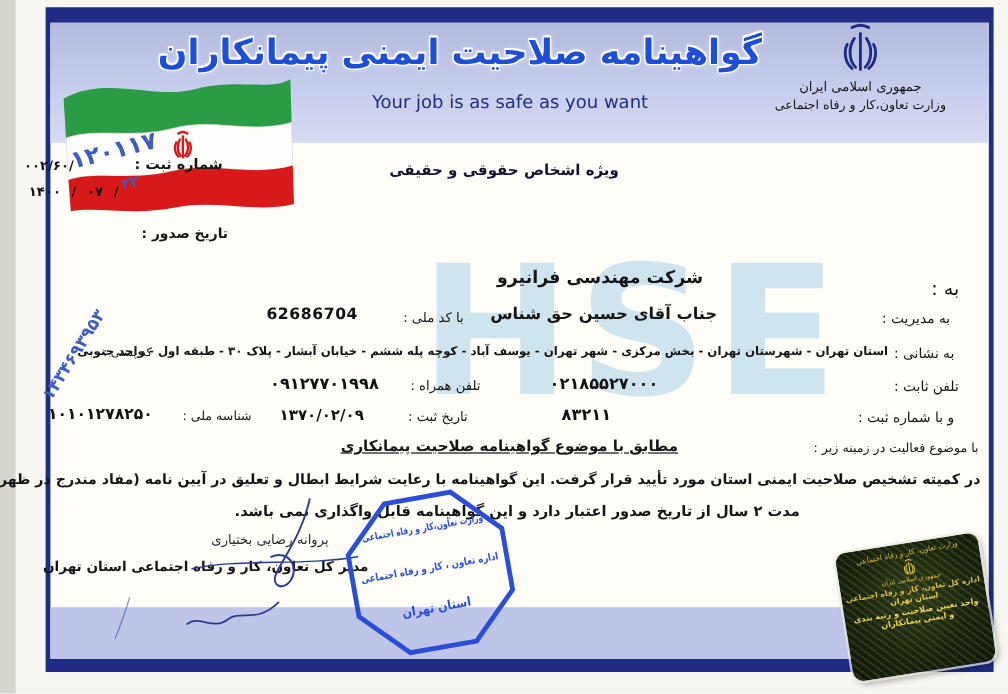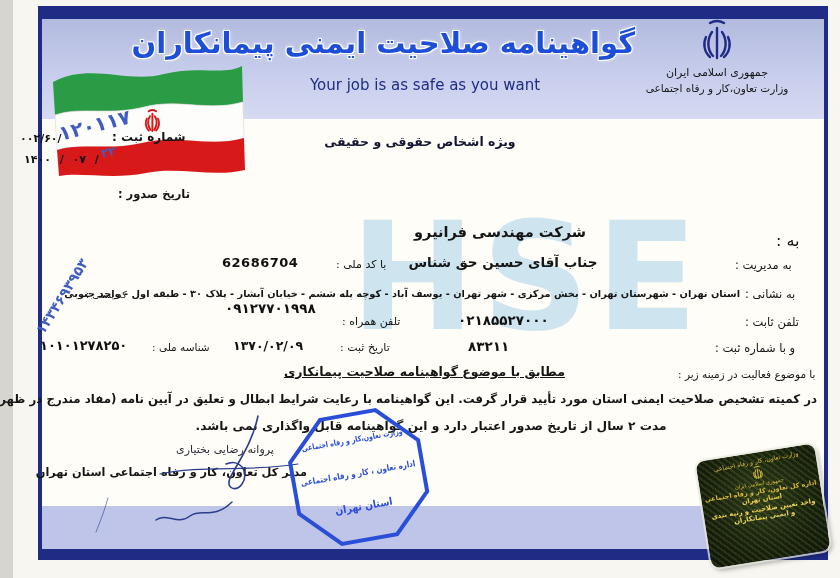--- a/index.html
+++ b/index.html
@@ -117,21 +117,21 @@
   <div class="abs num b layer2" style="left:222px;top:255px;font-size:13px;letter-spacing:0.5px;">62686704</div>
 
   <div class="abs fa layer2" style="left:745px;top:287px;font-size:11.5px;">به نشانی :</div>
   <div class="abs fa b layer2" style="left:140px;top:288px;width:600px;text-align:center;font-size:9.8px;">استان تهران - شهرستان تهران - بخش مرکزی - شهر تهران - یوسف آباد - کوچه پله ششم - خیابان آبشار - پلاک ۳۰ - طبقه اول - واحد جنوبی</div>
   <div class="abs fa layer2" style="left:86px;top:289px;font-size:9.5px;">کد پستی :</div>
   <div class="abs num hand layer3" style="left:2px;top:288px;width:120px;text-align:center;font-size:14px;transform:rotate(-58deg);">۱۴۳۴۶۹۳۹۵۳</div>
 
   <div class="abs fa layer2" style="left:745px;top:315px;font-size:11.5px;">تلفن ثابت :</div>
   <div class="abs num b layer2" style="left:458px;top:312px;font-size:13.5px;">۰۲۱۸۵۵۲۷۰۰۰</div>
   <div class="abs fa layer2" style="left:342px;top:315px;font-size:11px;">تلفن همراه :</div>
-  <div class="abs num b layer2" style="left:225px;top:300px;font-size:13.5px;">۰۹۱۲۷۷۰۱۹۹۸</div>
+  <div class="abs num b layer2" style="left:225px;top:312px;font-size:13.5px;">۰۹۱۲۷۷۰۱۹۹۸</div>
 
   <div class="abs fa layer2" style="left:715px;top:341px;font-size:11.5px;">و با شماره ثبت :</div>
   <div class="abs num b layer2" style="left:468px;top:338px;font-size:13.5px;">۸۳۲۱۱</div>
   <div class="abs fa layer2" style="left:340px;top:341px;font-size:11px;">تاریخ ثبت :</div>
   <div class="abs num b layer2" style="left:233px;top:338px;font-size:12.5px;">۱۳۷۰/۰۲/۰۹</div>
   <div class="abs fa layer2" style="left:152px;top:341px;font-size:10.5px;">شناسه ملی :</div>
   <div class="abs num b layer2" style="left:40px;top:338px;font-size:13px;">۱۰۱۰۱۲۷۸۲۵۰</div>
 
   <div class="abs fa layer2" style="left:678px;top:368px;font-size:10.5px;">با موضوع فعالیت در زمینه زیر :</div>
   <div class="abs fa b layer2" style="left:295px;top:364px;width:270px;text-align:center;font-size:12.5px;text-decoration:underline;">مطابق با موضوع گواهینامه صلاحیت پیمانکاری</div>

